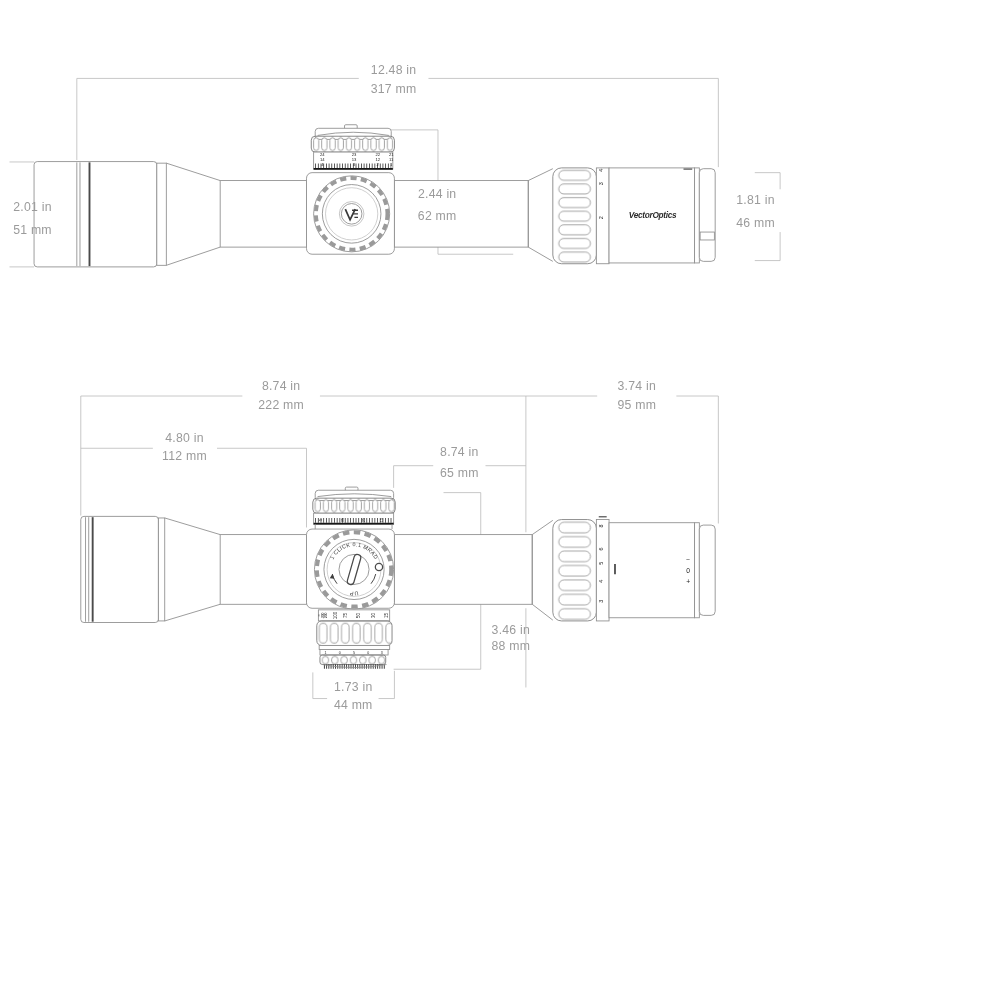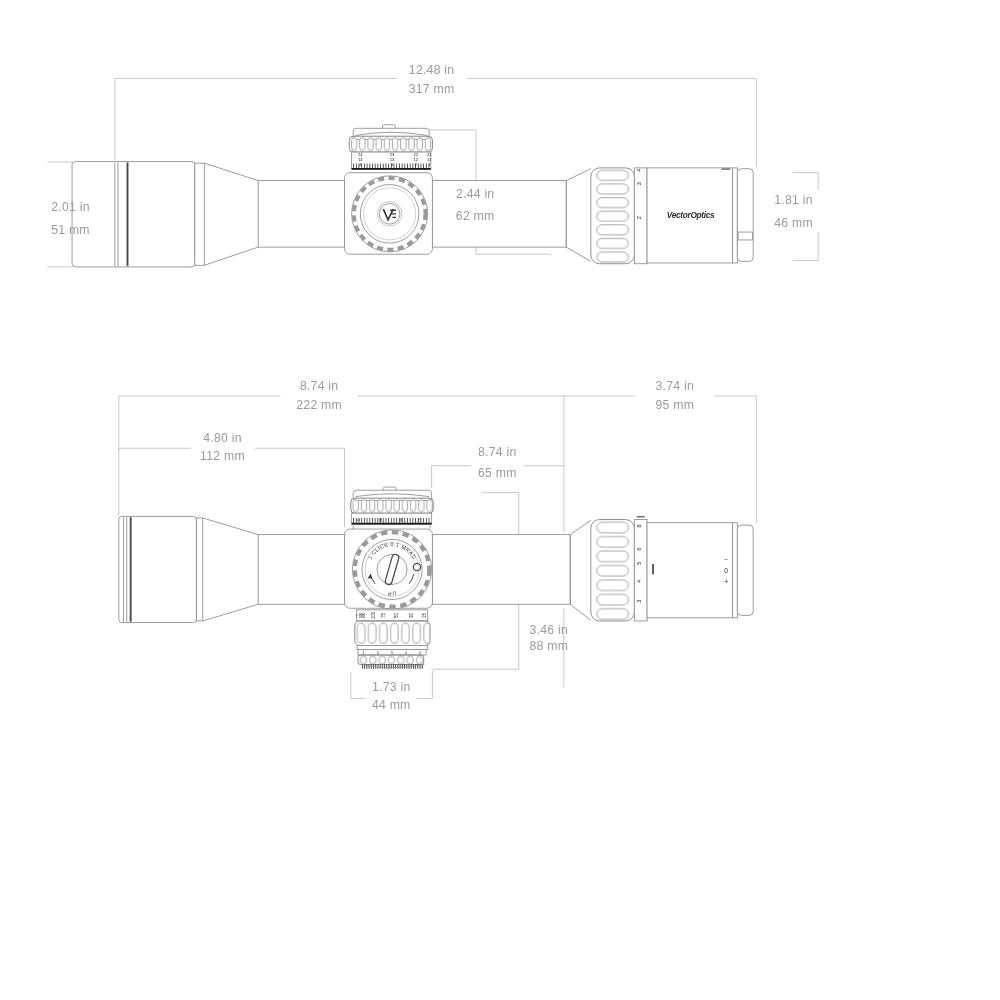--- a/index.html
+++ b/index.html
@@ -1,17 +1,17 @@
 <!DOCTYPE html>
 <html><head>
 <meta charset="utf-8">
 <style>
   html,body{margin:0;padding:0;background:#fff;}
   .canvas{position:relative;width:792px;height:1000px;background:#fff;overflow:hidden;
-          font-family:"Liberation Sans",sans-serif;margin-left:38px;}
+          font-family:"Liberation Sans",sans-serif;}
   svg{position:absolute;inset:0;}
   .dim{stroke:#b9b9b9;stroke-width:1;fill:none;}
   .body{stroke:#8f8f8f;stroke-width:1.1;fill:#fff;}
   .bodyl{stroke:#8f8f8f;stroke-width:1.1;fill:none;}
   .dark{stroke:#4a4a4a;fill:none;}
   .dimtxt{font-family:"Liberation Sans",sans-serif;font-size:15.5px;fill:#9b9b9b;
           letter-spacing:.3px;text-anchor:middle;}
   .marktxt{font-family:"Liberation Sans",sans-serif;fill:#222;text-anchor:middle;}
   .knobtxt{font-family:"Liberation Sans",sans-serif;fill:#333;}
 </style>

